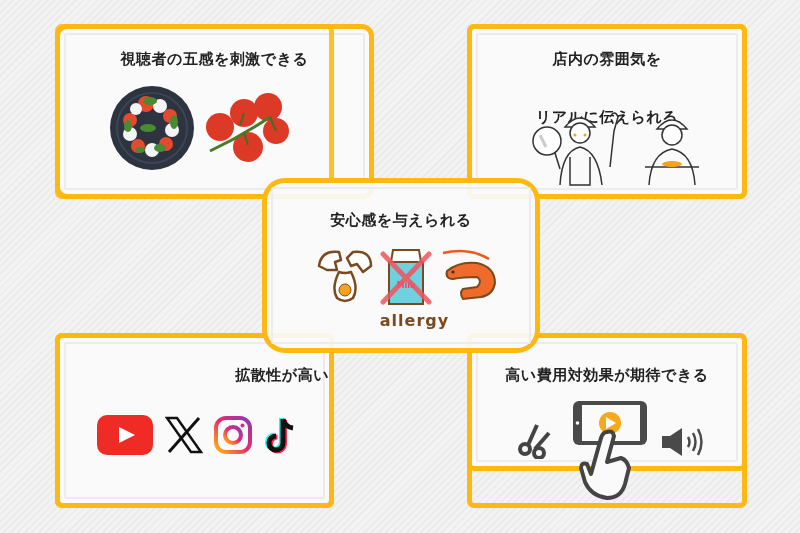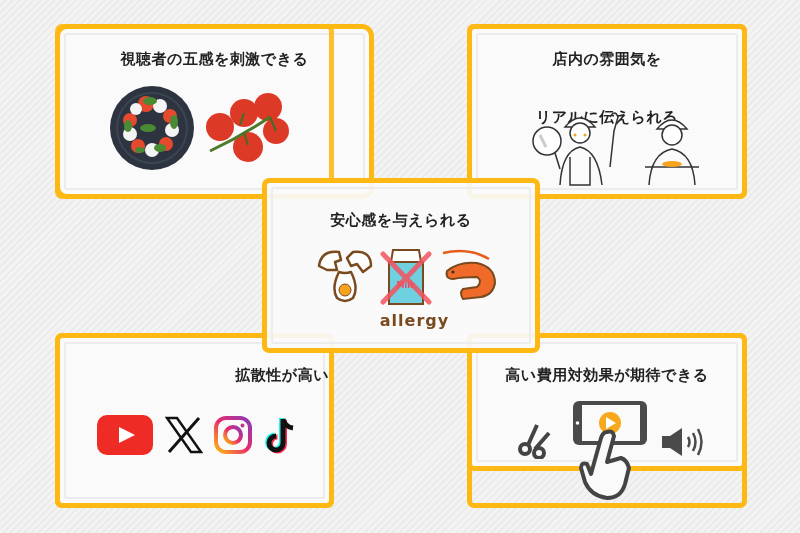--- a/index.html
+++ b/index.html
@@ -5,21 +5,21 @@
   html,body{margin:0;padding:0;}
   body{width:800px;height:533px;position:relative;overflow:hidden;
     background:#efefef;
     background-image:repeating-linear-gradient(135deg,#f3f3f3 0 3px,#ebebeb 3px 5px);
     font-family:"DejaVu Sans","Liberation Sans",sans-serif;}
   .panel{position:absolute;box-sizing:border-box;border:5px solid #fdb813;border-radius:7px;
     background:#fafafa;}
   .panel .inner{position:absolute;inset:4px;border:2px solid #ececec;border-radius:2px;}
   .title{position:absolute;left:0;right:0;text-align:center;font-weight:bold;color:#222;font-size:15px;line-height:26px;letter-spacing:0.5px;}
   .art{position:absolute;}
-  #p-center{z-index:3;background:rgba(250,250,250,0.93);}
+  #p-center{z-index:3;background:rgba(250,250,250,0.93);border-radius:23px;}
   #p-tl,#p-tr,#p-bl,#p-br{z-index:1;}
   .overlay{position:absolute;z-index:4;box-sizing:border-box;border:5px solid #fdb813;pointer-events:none;border-radius:7px;}
   .allergy{position:absolute;left:0;right:0;text-align:center;color:#7a4a1f;font-weight:bold;font-size:16px;letter-spacing:1px;}
 </style>
 </head>
 <body>
 
 <div class="panel" id="p-tl" style="left:55px;top:24px;width:319px;height:175px;border-radius:12px;">
   <div class="inner"></div>
   <div class="title" style="top:17px;">視聴者の五感を刺激できる</div>

